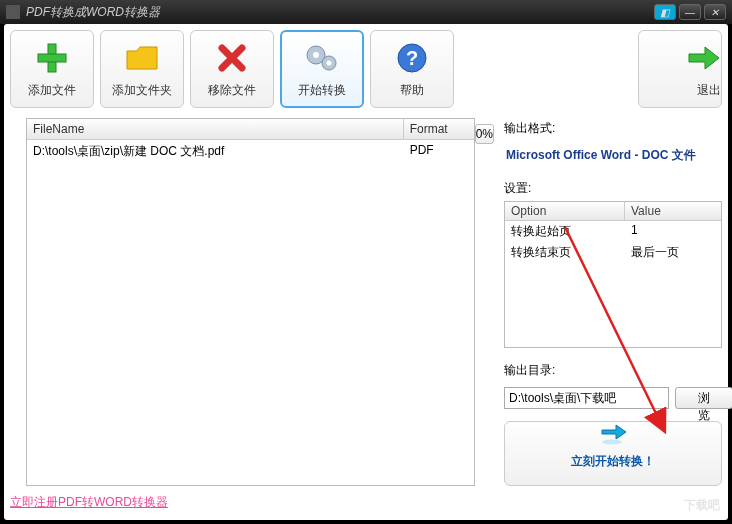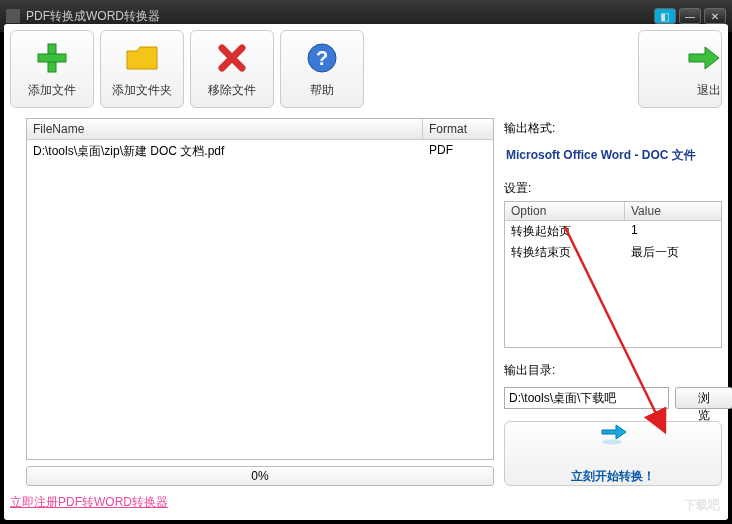--- a/index.html
+++ b/index.html
@@ -1,30 +1,30 @@
 <!DOCTYPE html>
 <html><head>
 <meta charset="utf-8">
 <style>
 * { box-sizing: border-box; margin: 0; padding: 0; font-family: "Microsoft YaHei", Arial, sans-serif; }
 body { background: #e0e0e0; width: 732px; height: 524px; overflow: hidden; }
 .window { width: 732px; height: 524px; background: #000; position: relative; }
-.titlebar { height: 16px; background: linear-gradient(#3a3a3a, #1a1a1a); display: flex; align-items: center; padding: 16px 6px; color: #ccc; font-size: 12px; }
+.titlebar { height: 24px; background: linear-gradient(#3a3a3a, #1a1a1a); display: flex; align-items: center; padding: 8px 6px; color: #ccc; font-size: 12px; font-style: italic; }
 .titlebar .app-icon { width: 14px; height: 14px; background: #555; margin-right: 6px; }
 .titlebar .spacer { flex: 1; }
 .titlebar .win-btn { width: 22px; height: 16px; margin-left: 3px; background: linear-gradient(#555,#222); border: 1px solid #666; border-radius: 3px; display: flex; align-items: center; justify-content: center; color: #ddd; font-size: 10px; cursor: pointer; }
 .titlebar .blue-btn { background: #08a8d8; }
 .content { position: absolute; top: 24px; left: 4px; right: 4px; bottom: 4px; background: #fff; border-radius: 3px; padding: 6px; }
 .toolbar { height: 80px; display: flex; gap: 6px; }
 .tool-btn { width: 84px; height: 78px; border: 1px solid #ccc; border-radius: 6px; background: linear-gradient(#fefefe, #f0f0f0); display: flex; flex-direction: column; align-items: center; justify-content: center; gap: 6px; cursor: pointer; font-size: 12px; color: #333; }
 .tool-btn.active { border: 2px solid #4aa8e8; background: linear-gradient(#fff,#eaf4fc); }
 .tool-btn.exit { margin-left: auto; align-items: flex-end; }
 .tool-icon { width: 36px; height: 36px; display: flex; align-items: center; justify-content: center; }
 .main-area { display: flex; gap: 10px; margin-top: 8px; height: 368px; }
-.left-panel { flex: 1; display: flex; flex-direction: column; padding-left: 16px; }
+.left-panel { flex: 1; display: flex; flex-direction: row; padding-left: 16px; }
 .file-table { border: 1px solid #bbb; flex: 1; background: #fff; font-size: 12px; }
 .file-table .thead { display: flex; background: linear-gradient(#fefefe,#e8e8e8); border-bottom: 1px solid #ccc; }
 .file-table .th { padding: 3px 6px; border-right: 1px solid #ccc; color: #333; }
 .file-table .th.fn { flex: 1; }
 .file-table .th.fm { width: 70px; border-right: none; }
 .file-table .tr { display: flex; }
 .file-table .td { padding: 3px 6px; }
 .file-table .td.fn { flex: 1; }
 .file-table .td.fm { width: 70px; }
 .progress-wrap { margin-top: 6px; border: 1px solid #bbb; border-radius: 3px; height: 20px; background: linear-gradient(#fff,#eee); display: flex; align-items: center; justify-content: center; font-size: 12px; }
@@ -37,21 +37,21 @@
 .settings-table .th.op { width: 120px; }
 .settings-table .th.va { flex: 1; border-right: none; }
 .settings-table .tr { display: flex; }
 .settings-table .td { padding: 2px 6px; }
 .settings-table .td.op { width: 120px; }
 .settings-table .td.va { flex: 1; }
 .arrow-svg { position: absolute; top: 20px; left: 50px; pointer-events: none; }
 .outdir-row { display: flex; gap: 6px; align-items: center; margin-top: 4px; }
 .outdir-input { flex: 1; border: 1px solid #aaa; padding: 2px 4px; font-size: 12px; height: 22px; }
 .browse-btn { border: 1px solid #aaa; background: linear-gradient(#fefefe,#e8e8e8); border-radius: 3px; padding: 2px 22px; font-size: 12px; cursor: pointer; height: 22px; }
-.start-box { margin-top: 12px; border: 1px solid #ccc; border-radius: 6px; height: 66px; background: linear-gradient(#fefefe,#f0f0f0); display: flex; flex-direction: column; align-items: center; justify-content: space-between; gap: 4px; cursor: pointer; }
+.start-box { margin-top: 12px; border: 1px solid #ccc; border-radius: 6px; height: 66px; background: linear-gradient(#fefefe,#f0f0f0); display: flex; flex-direction: column; align-items: center; justify-content: flex-start; gap: 4px; cursor: pointer; }
 .start-box .lbl { color: #0a5aa8; font-size: 12px; font-weight: bold; }
 .footer { margin-top: 6px; }
 .footer a { color: #ec4899; font-size: 12px; text-decoration: underline; cursor: pointer; }
 .watermark { position: absolute; right: 8px; bottom: 6px; color: #ccc; font-size: 12px; font-weight: bold; opacity: 0.5; pointer-events:none; }
 </style>
 </head>
 <body>
 
 <div class="window">
   <div class="titlebar">
@@ -82,20 +82,31 @@
         </div>
         <span>添加文件夹</span>
       </div>
       <div class="tool-btn">
         <div class="tool-icon">
           <svg width="30" height="30">
               <path d="M5 5 L25 25 M25 5 L5 25" stroke="#d63030" stroke-width="7" stroke-linecap="round"></path>
             </svg>
         </div>
         <span>移除文件</span>
+      </div>
+      <div class="tool-btn active">
+        <div class="tool-icon">
+          <svg width="36" height="34">
+              <circle cx="12" cy="14" r="9" fill="#b8c8d8" stroke="#7890a8"></circle>
+              <circle cx="12" cy="14" r="3" fill="#fff"></circle>
+              <circle cx="25" cy="22" r="7" fill="#b8c8d8" stroke="#7890a8"></circle>
+              <circle cx="25" cy="22" r="2.5" fill="#fff"></circle>
+            </svg>
+        </div>
+        <span>开始转换</span>
       </div>
       <div class="tool-btn">
         <div class="tool-icon">
           <svg width="32" height="32">
               <circle cx="16" cy="16" r="14" fill="#3a7ad6" stroke="#2050a0"></circle>
               <text x="16" y="23" text-anchor="middle" fill="#fff" font-size="20" font-weight="bold">?</text>
             </svg>
         </div>
         <span>帮助</span>
       </div>

